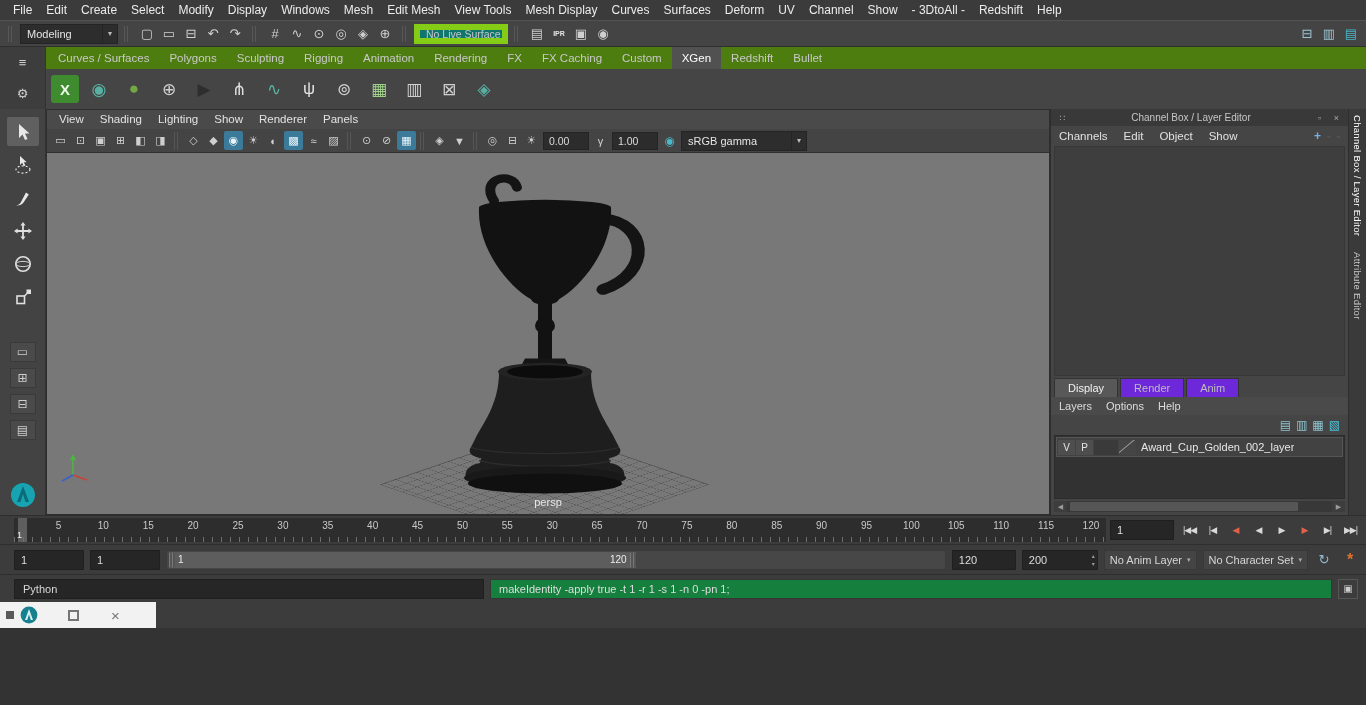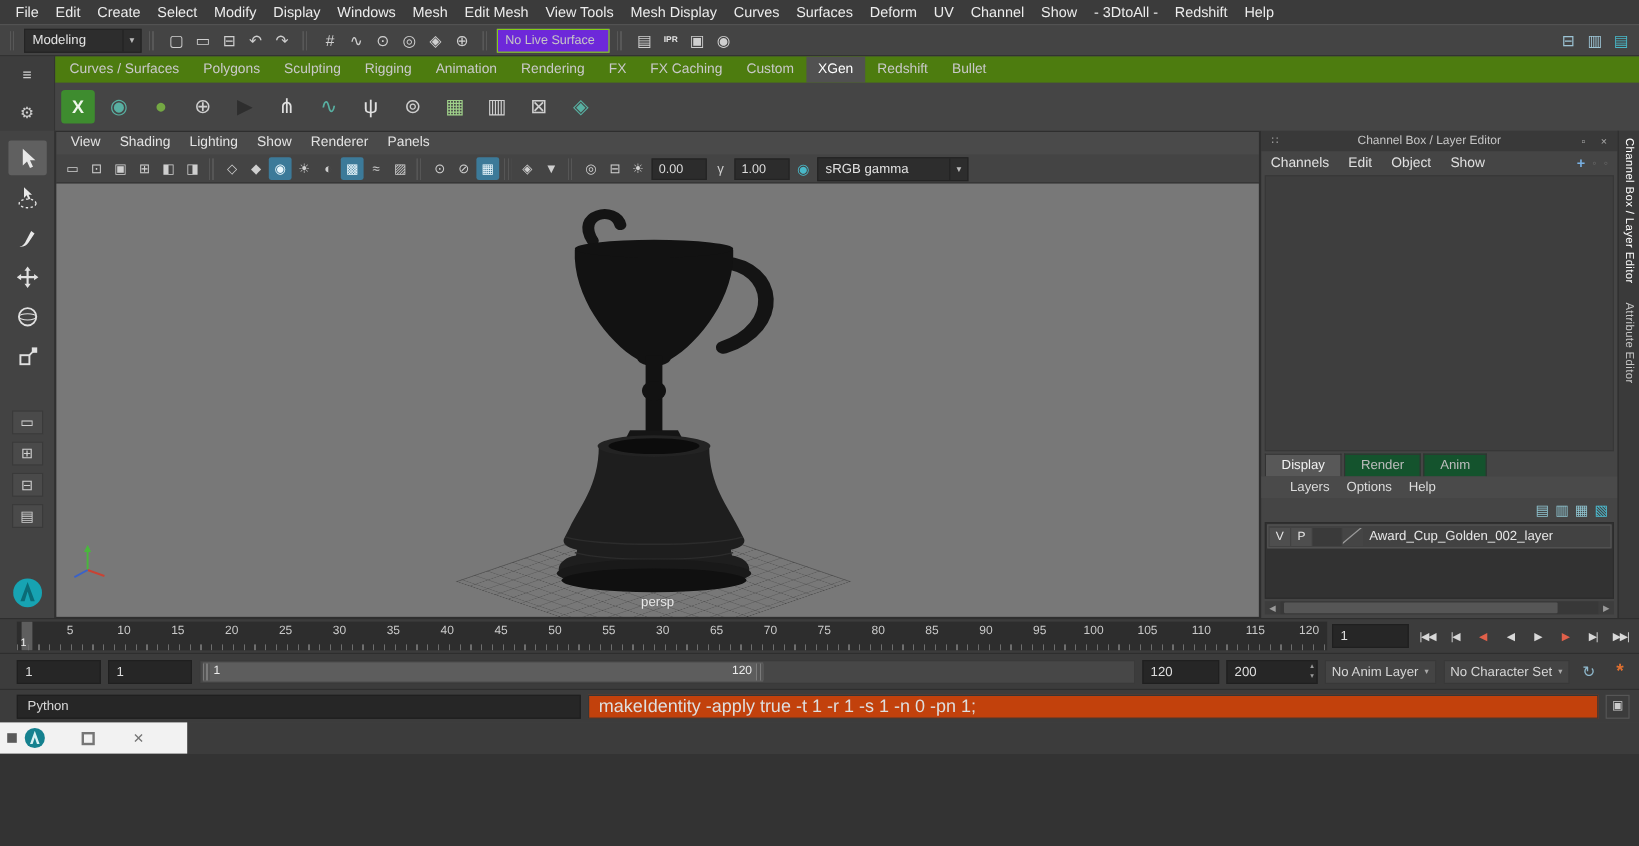--- a/index.html
+++ b/index.html
@@ -17,21 +17,21 @@
   .grip{width:6px;height:16px;margin:0 4px;background:repeating-linear-gradient(90deg,#585858 0 1px,transparent 1px 3px)}
   .combo{height:20px;background:#2d2d2d;border:1px solid #242424;display:flex;align-items:center}
   .mode-combo{width:98px}
   .cs-combo{width:126px;margin-left:2px}
   .combo .cval{flex:1;padding:0 6px;font-size:11px;color:#e4e4e4;white-space:nowrap;overflow:hidden}
   .combo .carr{width:15px;height:100%;border-left:1px solid #242424;display:flex;align-items:center;justify-content:center;font-size:8px;color:#bbb}
   .igroup{display:flex;align-items:center}
   .ibtn{width:22px;height:22px;display:flex;align-items:center;justify-content:center;font-size:13px;color:#cfcfcf}
   .ibtn.chip{font-size:7px;font-weight:bold;letter-spacing:0;color:#e6e6e6}
   .ibtn.chip::before{content:""}
-  .live-field{width:94px;height:20px;background:#6d28d9;border:1px solid #84cc16;color:#c6c6c6;
+  .live-field{width:94px;height:20px;background:#0f766e;border:6px solid #84cc16;color:#c6c6c6;
               display:flex;align-items:center;padding:0 6px;font-size:10.5px;white-space:nowrap}
   .spacer{flex:1}
 
   
   .shelfwrap{flex:0 0 62px;display:flex}
   .shelf-side{width:46px;background:#3d3d3d;border-right:1px solid #333;display:flex;flex-direction:column;
               align-items:center;justify-content:space-around}
   .shelf-main{flex:1;display:flex;flex-direction:column;min-width:0}
   .shelf-tabs{flex:0 0 22px;background:#4d7c0f;display:flex;align-items:flex-end;padding-left:2px;overflow:hidden}
   .stab{height:22px;line-height:22px;padding:0 10px;color:#c9c9c9;font-size:11.5px;white-space:nowrap}
@@ -75,24 +75,24 @@
   .rightpanel{width:298px;background:#454545;border-left:1px solid #2e2e2e;display:flex;flex-direction:column}
   .cb-header{flex:0 0 17px;background:#393939;display:flex;align-items:center;padding:0 5px;gap:4px}
   .cb-title{flex:1;text-align:center;font-size:10px;color:#c6c6c6;white-space:nowrap;overflow:hidden}
   .cb-hicon{width:13px;text-align:center;font-size:9px;color:#a8a8a8}
   .cb-menus{flex:0 0 20px;display:flex;align-items:center;padding:0 8px;gap:16px;font-size:11.5px;color:#e0e0e0}
   .cb-right-icons{margin-left:auto;display:flex;gap:6px;align-items:center}
   .axis-ic{color:#79b0e2;font-weight:bold;font-size:12px}
   .dim-ic{color:#6e6e6e;font-size:10px}
   .cb-empty{flex:1;margin:0 3px;background:#3e3e3e;border:1px solid #373737}
   .cb-tabs{flex:0 0 21px;display:flex;align-items:flex-end;padding:2px 3px 0}
-  .cb-tab{height:19px;line-height:19px;padding:0 13px;background:#14532d;color:#bdbdbd;font-size:11px;
+  .cb-tab{height:19px;line-height:19px;padding:0 13px;background:#6d28d9;color:#bdbdbd;font-size:11px;
           margin-right:2px;border:1px solid #333;border-bottom:none}
   .cb-tab.active{background:#585858;color:#f2f2f2}
-  .cb-lmenus{flex:0 0 18px;display:flex;gap:14px;padding:0 24px;align-items:center;color:#dcdcdc;font-size:11px;background:#4a4a4a}
+  .cb-lmenus{flex:0 0 18px;display:flex;gap:14px;padding:0 8px;align-items:center;color:#dcdcdc;font-size:11px;background:#4a4a4a}
   .cb-licons{flex:0 0 20px;display:flex;justify-content:flex-end;gap:5px;align-items:center;padding:0 8px}
   .cb-licons .lic{color:#8fc3cf;font-size:12px}
   .cb-list{flex:0 0 64px;background:#323232;margin:0 3px;border:1px solid #2c2c2c;padding:1px}
   .layer-row{height:20px;background:#424242;display:flex;align-items:center;gap:1px;padding:1px;border:1px solid #555}
   .lr-cell{width:17px;height:15px;background:#4e4e4e;color:#e6e6e6;font-size:10px;display:flex;align-items:center;justify-content:center}
   .lr-swatch{width:24px;height:15px;background:#3a3a3a}
   .lr-tex{width:17px;height:15px;background:#454545;position:relative;overflow:hidden}
   .lr-tex::after{content:"";position:absolute;left:-2px;bottom:0;width:28px;height:1px;background:#9a9a9a;
                  transform:rotate(-40deg);transform-origin:left bottom}
   .lr-name{padding-left:4px;font-size:11px;color:#e6e6e6;white-space:nowrap;overflow:hidden}
@@ -141,22 +141,22 @@
   .dd{height:20px;background:#444;border:1px solid #383838;display:flex;align-items:center;
       padding:0 5px;gap:5px;color:#d6d6d6;font-size:11px;white-space:nowrap}
   .dd .ddi{font-size:7px;color:#aaa}
   .rico{width:20px;height:20px;display:flex;align-items:center;justify-content:center;font-size:13px}
 
   
   .commandline{flex:0 0 28px;background:#3c3c3c;border-top:1px solid #2e2e2e;display:flex;align-items:center;
                gap:6px;padding:0 8px 0 14px}
   .cmd-input{width:470px;height:20px;background:#262626;border:1px solid #1f1f1f;display:flex;align-items:center;
              padding:0 8px;color:#d8d8d8;font-size:11px}
-  .cmd-output{flex:1;height:20px;background:#c2410c;border:1px solid #363636;display:flex;align-items:center;
-              padding:0 8px;color:#dedede;font-size:15px;white-space:nowrap;overflow:hidden}
+  .cmd-output{flex:1;height:20px;background:#15803d;border:1px solid #363636;display:flex;align-items:center;
+              padding:0 8px;color:#dedede;font-size:11px;white-space:nowrap;overflow:hidden}
   .cmd-icon{width:20px;height:20px;border:1px solid #565656;color:#ccc;font-size:10px;
             display:flex;align-items:center;justify-content:center}
 
   
   .bottombar{flex:0 0 26px;background:#3c3c3c;display:flex;align-items:stretch}
   .task-fragment{width:156px;background:#f2f2f2;display:flex;align-items:center;padding-left:6px}
   .task-mini{width:8px;height:8px;background:#5a5a5a;margin-right:6px}
   .task-appicon{margin-right:30px;display:flex;align-items:center}
   .task-max{width:11px;height:11px;border:2px solid #767676;margin-right:32px}
   .task-close{color:#767676;font-size:15px;line-height:15px}

